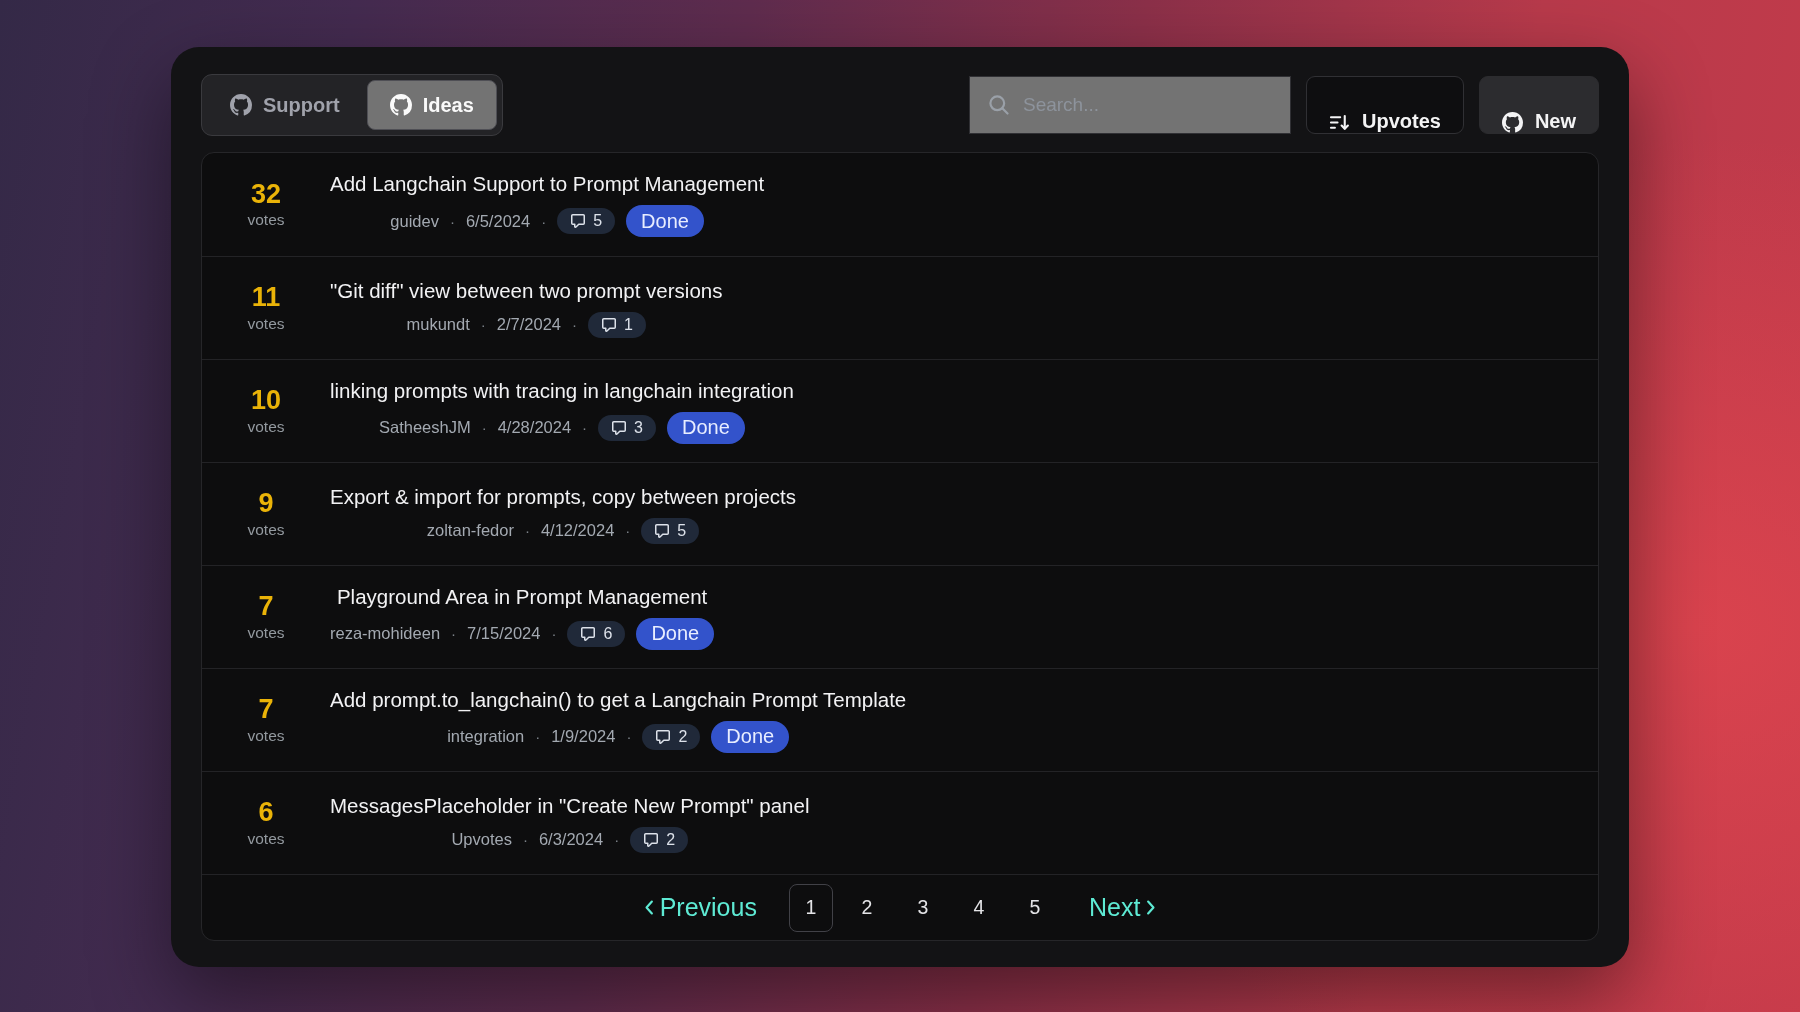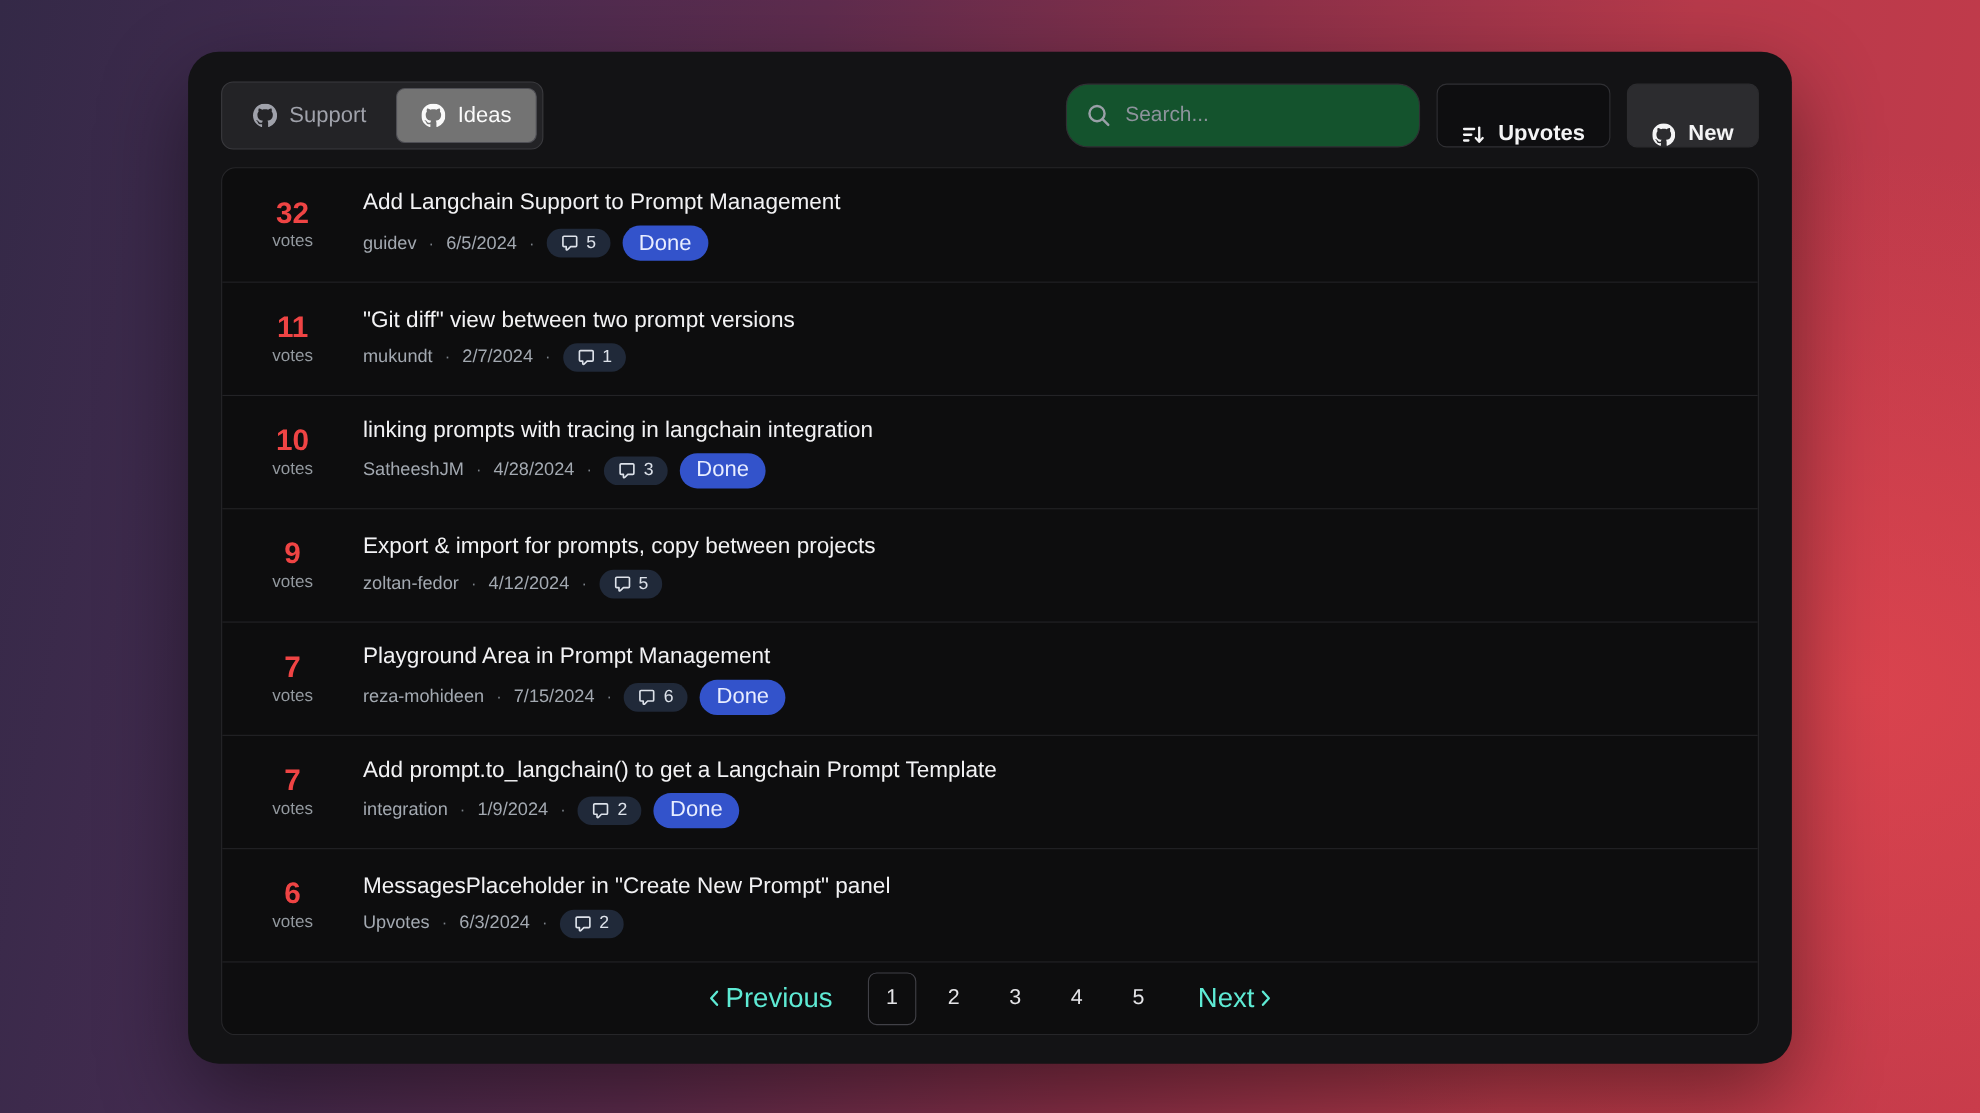--- a/index.html
+++ b/index.html
@@ -22,31 +22,31 @@
   
   .header { display: flex; justify-content: space-between; align-items: center; height: 60px; }
   .tab-group {
     display: inline-flex; align-items: center; gap: 4px;
     background: #232326; border: 1px solid #3a3a3e;
     border-radius: 11px; padding: 5px; height: 62px;
   }
   .tab {
     display: flex; align-items: center; gap: 11px;
     padding: 0 22px; height: 50px; border-radius: 8px;
-    font-size: 20px; font-weight: 400; color: #a0a2ab;
+    font-size: 20px; font-weight: 700; color: #a0a2ab;
     background: transparent; border: 1px solid transparent; cursor: pointer;
   }
   .tab.active { background: #737373; border: 1px solid #4f4f55; color: #fafafa; }
   .tab svg { width: 22px; height: 22px; }
 
   .controls { display: flex; align-items: center; gap: 15px; }
   .search-box {
     display: flex; align-items: center; gap: 13px;
     width: 322px; height: 58px;
-    background: #14532d; border: 1px solid #303034; border-radius: 20px;
+    background: #737373; border: 1px solid #303034; border-radius: 0;
     padding: 2px 18px; color: #9aa0a8;
   }
   .search-box svg { width: 22px; height: 22px; flex: 0 0 auto; }
   .search-box input {
     background: transparent; border: none; outline: none;
     color: #e4e4e7; font-size: 19px; width: 100%;
     font-family: "Liberation Sans", "DejaVu Sans", sans-serif;
   }
   .search-box input::placeholder { color: #8d939c; }
   .btn {
@@ -66,23 +66,23 @@
     border: 1px solid #262629;
     border-radius: 13px;
     overflow: hidden;
   }
   .row {
     display: flex; align-items: center;
     height: 103px; cursor: pointer;
   }
   .row + .row { border-top: 1px solid #232326; }
   .vote-col { width: 80px; margin-left: 24px; text-align: center; flex: 0 0 auto; }
-  .vote-count { font-size: 27px; font-weight: 700; color: #ef4444; line-height: 1.1; }
+  .vote-count { font-size: 27px; font-weight: 700; color: #eab308; line-height: 1.1; }
   .votes-label { font-size: 15.5px; color: #93999f; margin-top: 2px; }
-  .row-main { margin-left: 24px; display: flex; flex-direction: column; gap: 9px; min-width: 0; }
+  .row-main { margin-left: 24px; display: flex; flex-direction: column; gap: 9px; min-width: 0; align-items: center; }
   .item-title { font-size: 20.5px; font-weight: 500; color: #f2f2f4; }
   .meta { display: flex; align-items: center; gap: 11px; font-size: 16.5px; color: #a3a9b1; }
   .meta .dot { color: #7c8289; font-size: 15px; }
   .chip {
     display: inline-flex; align-items: center; gap: 7px;
     background: var(--chip-bg, #202939); color: #dde2ea;
     border-radius: 999px; padding: 4px 13px; font-size: 16px;
   }
   .chip svg { width: 16px; height: 16px; }
   .status-badge {

